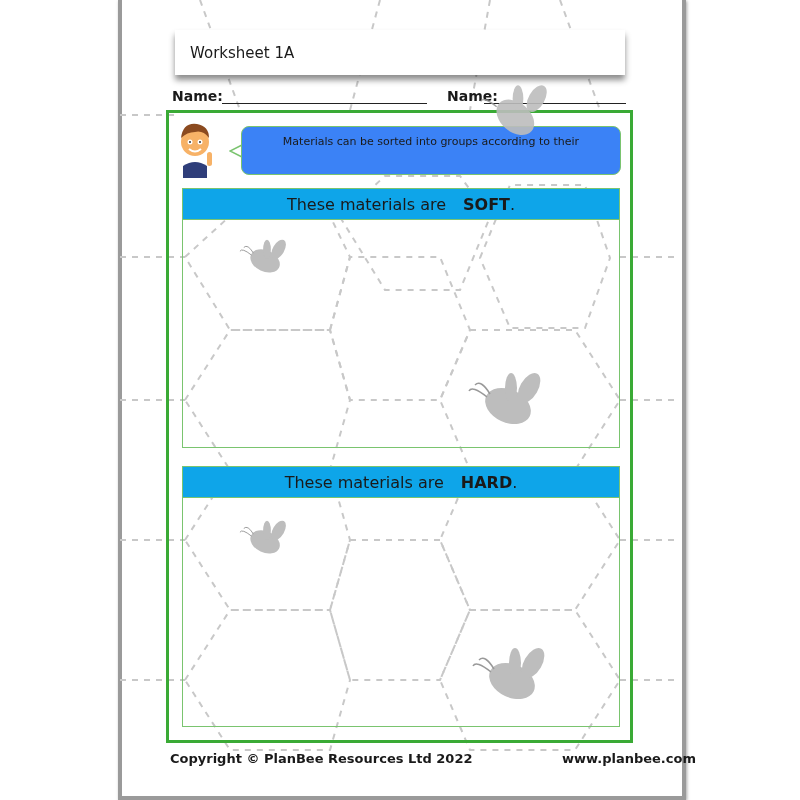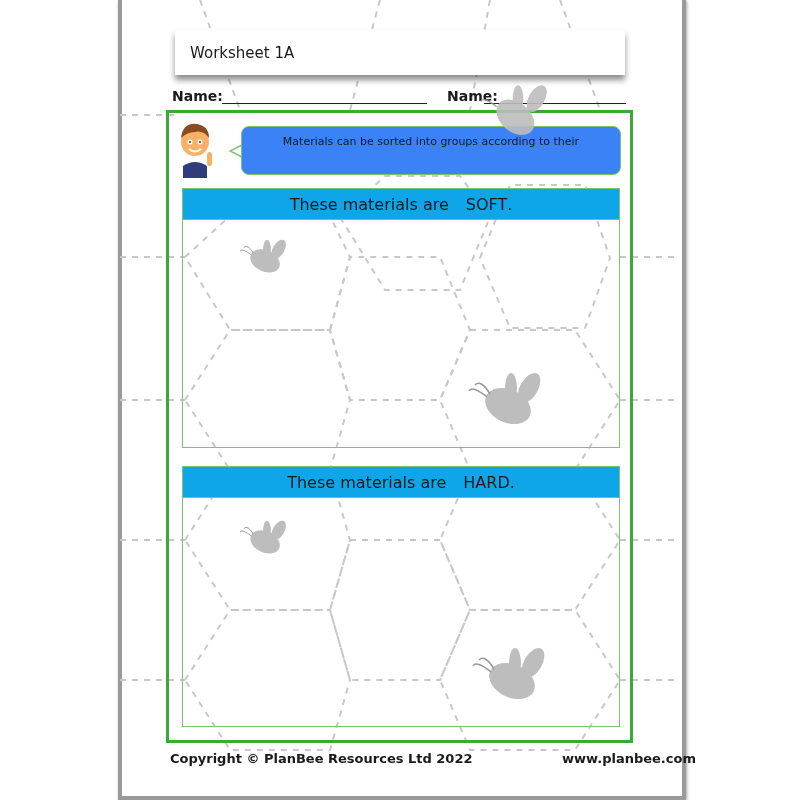--- a/index.html
+++ b/index.html
@@ -34,21 +34,21 @@
     font-size: 11px; text-align: center; line-height: 17px; padding-top: 6px;
   }
   .bubble-tail { position: absolute; left: 229px; top: 144px; width: 14px; height: 14px; }
   .group {
     position: absolute; left: 182px; width: 438px; border: 1.5px solid #7ac46f; box-sizing: border-box;
   }
   .group .hdr {
     height: 30px; background: #0ea5e9; border-bottom: 1.5px solid #7ac46f;
     display: flex; align-items: center; justify-content: center; font-size: 16px;
   }
-  .group .hdr b { margin-left: 17px; font-weight: normal; }
+  .group .hdr b { margin-left: 17px; font-weight: bold; }
   .bee { position: absolute; }
   .footer-l, .footer-r { position: absolute; top: 751px; font-size: 13px; font-weight: bold; }
   .footer-l { left: 170px; }
   .footer-r { left: 562px; }
 </style>
 </head>
 <body>
 
 <div class="sheet"></div>
 

